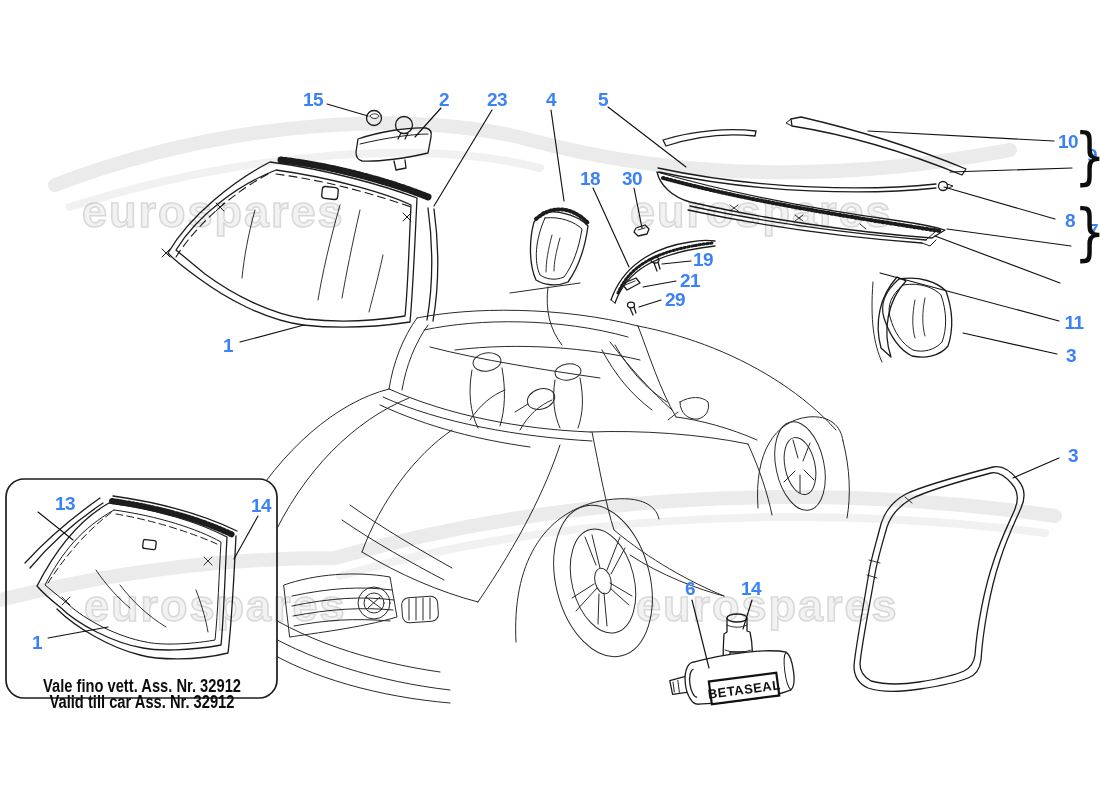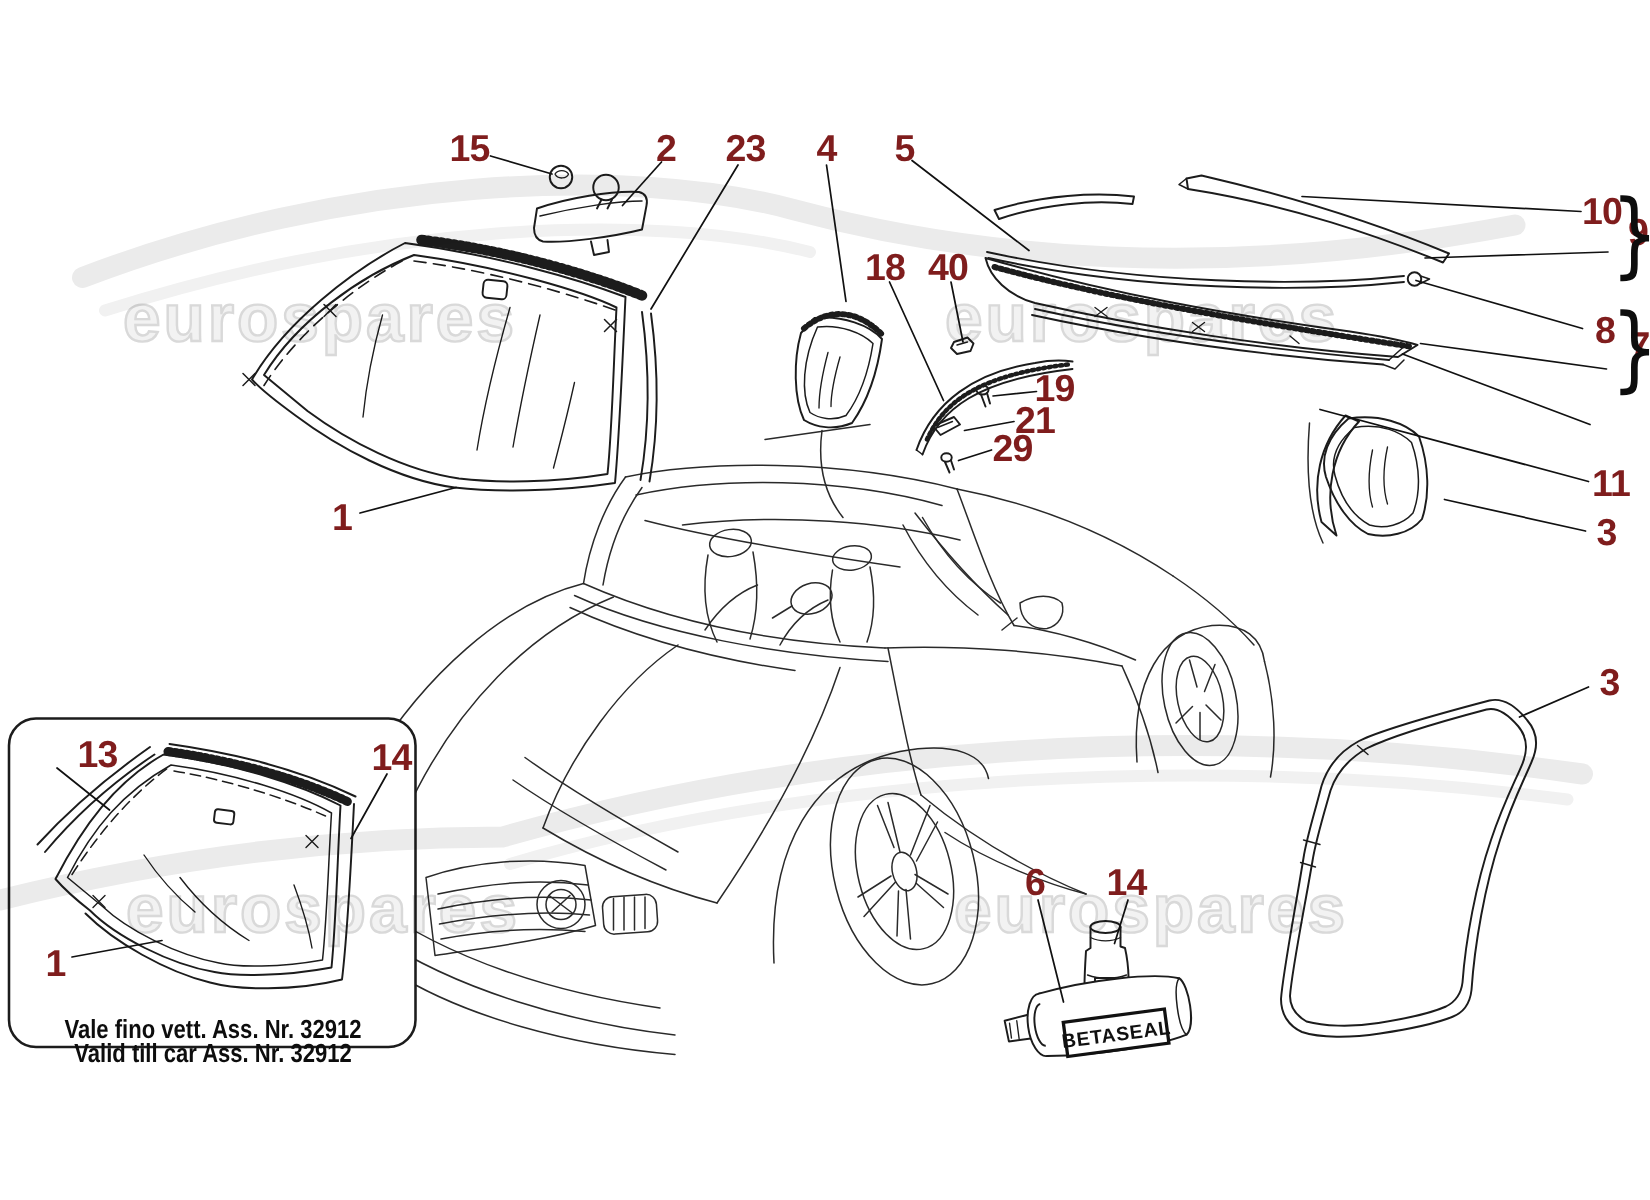--- a/index.html
+++ b/index.html
@@ -1,20 +1,20 @@
 <!DOCTYPE html>
 <html><head>
 <meta charset="utf-8">
 <style>
   html,body{margin:0;padding:0;background:#fff;}
   #stage{position:relative;width:1100px;height:800px;background:#ffffff;overflow:hidden;
          font-family:"Liberation Sans", sans-serif;}
   #lineart{position:absolute;left:0;top:0;}
   .callout{position:absolute;transform:translate(-50%,-50%);font-weight:bold;
-           font-size:25px;color:#7f1d1d;letter-spacing:-0.5px;white-space:nowrap;}
+           font-size:19px;color:#3b82f6;letter-spacing:-0.5px;white-space:nowrap;}
   .brace{position:absolute;font-family:"DejaVu Sans",sans-serif;font-size:62px;line-height:62px;
          color:#0d0d0d;transform:scaleX(0.8);transform-origin:center;font-weight:400;}
   .wm{position:absolute;font-weight:bold;font-size:45px;letter-spacing:2px;line-height:60px;
       color:#f2f2f2;-webkit-text-stroke:1.6px #d9d9d9;mix-blend-mode:multiply;white-space:nowrap;}
   #swooshes{position:absolute;left:0;top:0;mix-blend-mode:multiply;}
   #inset-note{position:absolute;left:6px;top:678px;width:272px;text-align:center;
               font-weight:bold;font-size:17.5px;line-height:16px;color:#0d0d0d;
               transform:scaleX(0.84);transform-origin:center;}
   #labels{position:absolute;left:0;top:0;width:1100px;height:800px;}
 </style>
@@ -290,21 +290,21 @@
       <div class="callout" style="left: 603px; top: 100px;">5</div>
       <div class="callout" style="left: 1068px; top: 142px;">10</div>
       <div class="callout" style="left: 1092px; top: 156px;">9</div>
       <div class="callout" style="left: 1070px; top: 221px;">8</div>
       <div class="callout" style="left: 1093px; top: 231px;">7</div>
       <div class="callout" style="left: 1122px; top: 285px;">12</div>
       <div class="callout" style="left: 1074px; top: 323px;">11</div>
       <div class="callout" style="left: 1071px; top: 356px;">3</div>
       <div class="callout" style="left: 1073px; top: 456px;">3</div>
       <div class="callout" style="left: 590px; top: 179px;">18</div>
-      <div class="callout" style="left: 632px; top: 179px;">40</div>
+      <div class="callout" style="left: 632px; top: 179px;">30</div>
       <div class="callout" style="left: 703px; top: 260px; text-align: center;">19</div>
       <div class="callout" style="left: 690px; top: 281px;">21</div>
       <div class="callout" style="left: 675px; top: 300px;">29</div>
       <div class="callout" style="left: 228px; top: 346px;">1</div>
       <div class="callout" style="left: 28px; top: 504px; margin-left: 37px;">13</div>
       <div class="callout" style="left: 261px; top: 506px;">14</div>
       <div class="callout" style="left: 37px; top: 643px;">1</div>
       <div class="callout" style="left: 690px; top: 589px;">6</div>
       <div class="callout" style="left: 751px; top: 589px;">14</div>
     </div>

